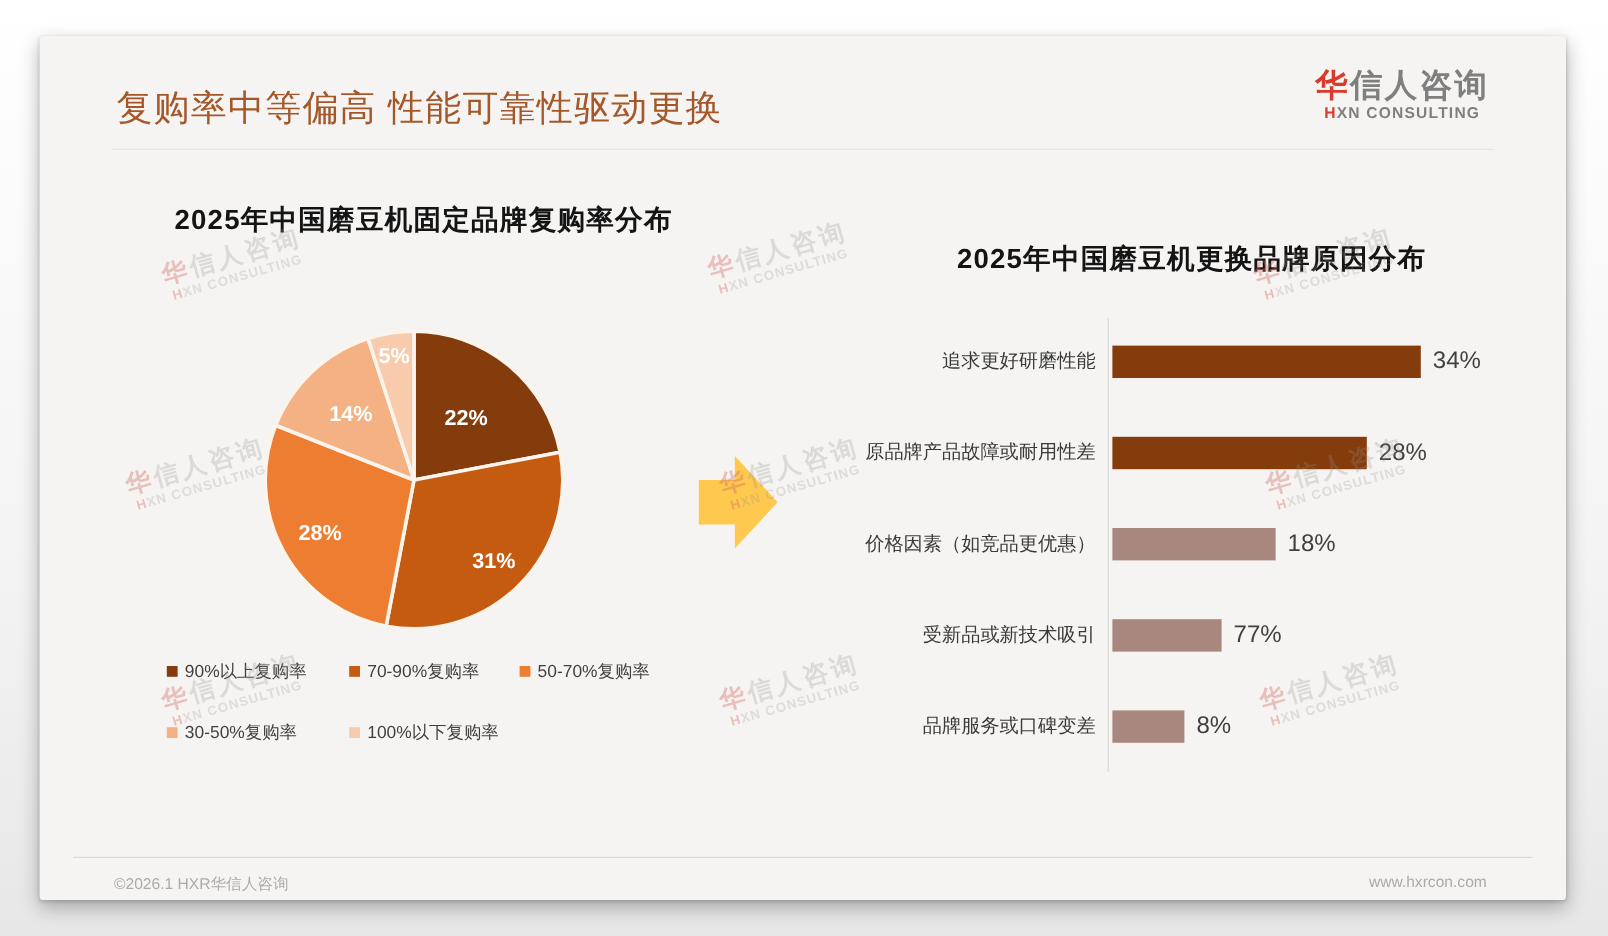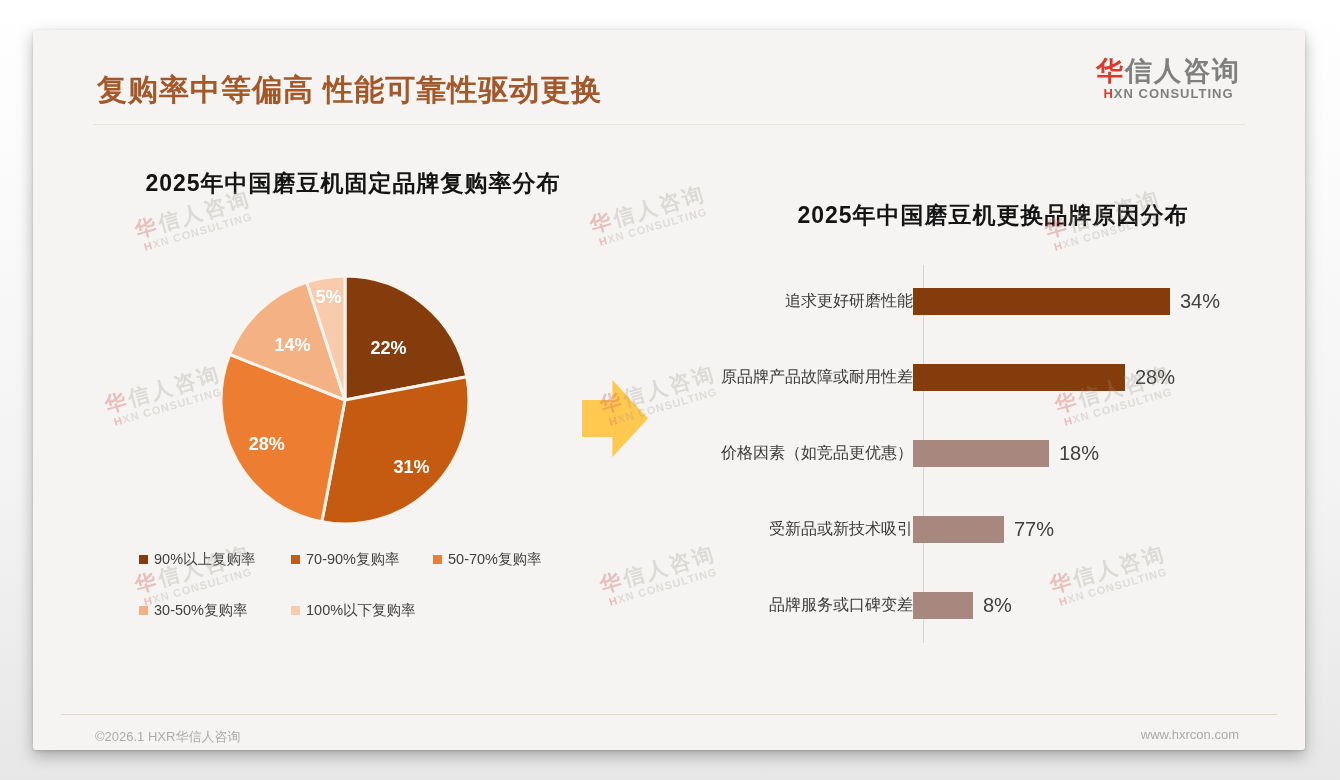--- a/index.html
+++ b/index.html
@@ -3,21 +3,21 @@
 <meta charset="utf-8">
 <style>
   * { margin:0; padding:0; box-sizing:border-box; }
   html,body { width:1340px; height:780px; font-family:"Liberation Sans","DejaVu Sans",sans-serif; }
   body { background:linear-gradient(180deg,#FFFFFF 0%,#F3F3F3 62%,#E7E7E7 100%); position:relative; overflow:hidden; }
 
   .slide-card { position:absolute; left:33px; top:30px; width:1272px; height:720px;
     background:#F5F4F2; border-radius:3px;
     box-shadow:0 6px 16px rgba(0,0,0,0.28), 0 1px 3px rgba(0,0,0,0.15); overflow:hidden; }
 
-  .slide-title { position:absolute; left:64px; top:40px; font-size:30px; font-weight:bold;
+  .slide-title { position:absolute; left:64px; top:40px; font-size:30px; font-weight:normal;
     color:#A4582A; letter-spacing:1px; }
 
   .logo { position:absolute; right:64px; top:26px; text-align:center; }
   .logo-cn { font-size:27px; font-weight:bold; color:#7F7F7F; letter-spacing:2px; line-height:30px; }
   .logo-cn .logo-red { color:#D93A2B; }
   .logo-en { font-size:13px; font-weight:bold; color:#7F7F7F; letter-spacing:1px; }
   .logo-en .logo-red { color:#D93A2B; }
 
   .header-divider { position:absolute; left:60px; right:60px; top:94px; border-top:1px solid #E8E4DE; }
 
@@ -35,21 +35,21 @@
   .legend-item { display:flex; align-items:center; }
   .legend-swatch { width:9px; height:9px; margin-right:6px; flex:0 0 auto; }
   .legend-label { font-size:14.5px; color:#3F3F3F; white-space:nowrap; }
 
   .arrow-right { position:absolute; left:549px; top:350px; width:66px; height:77px; background:#FFC84E;
     clip-path:polygon(0 26%, 46% 26%, 46% 0, 100% 50%, 46% 100%, 46% 74%, 0 74%); }
 
   .bar-chart { position:absolute; left:580px; top:235px; width:690px; height:385px; }
   .bar-axis { position:absolute; left:310px; top:0; width:1px; height:378px; background:#D8D6D3; }
   .bar-row { position:absolute; left:0; display:flex; align-items:center; height:27px; }
-  .bar-cat { width:300px; text-align:right; font-size:16px; color:#3A3A3A;
+  .bar-cat { width:300px; text-align:right; margin-right:14px; font-size:16px; color:#3A3A3A;
     white-space:nowrap; }
   .bar { height:27px; }
   .bar-val { margin-left:10px; font-size:20px; color:#404040; }
 
   .footnote { position:absolute; left:82px; top:658px; font-size:14px; font-weight:bold; color:#8B7A68; }
   .footer-divider { position:absolute; left:28px; right:28px; top:684px; border-top:1px solid #E2D8C8; }
   .footer-copy { position:absolute; left:62px; top:698px; font-size:13px; color:#ABABAB; }
   .footer-url  { position:absolute; right:66px; top:697px; font-size:13px; color:#ABABAB; }
 
   .watermark { position:absolute; width:180px; transform:rotate(-16deg); text-align:center;

